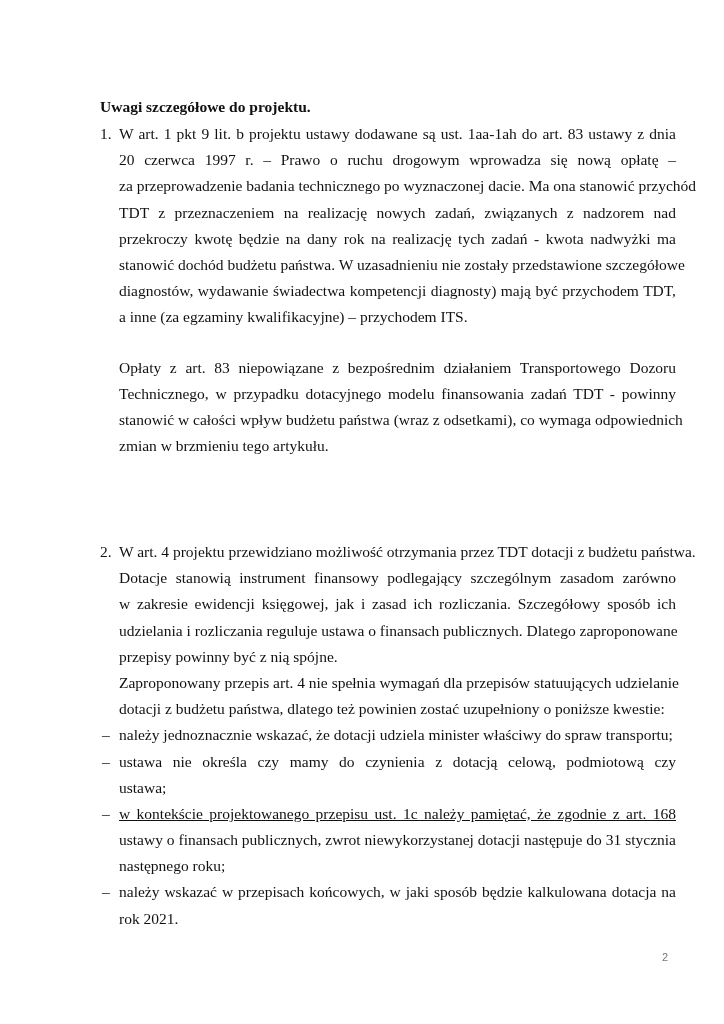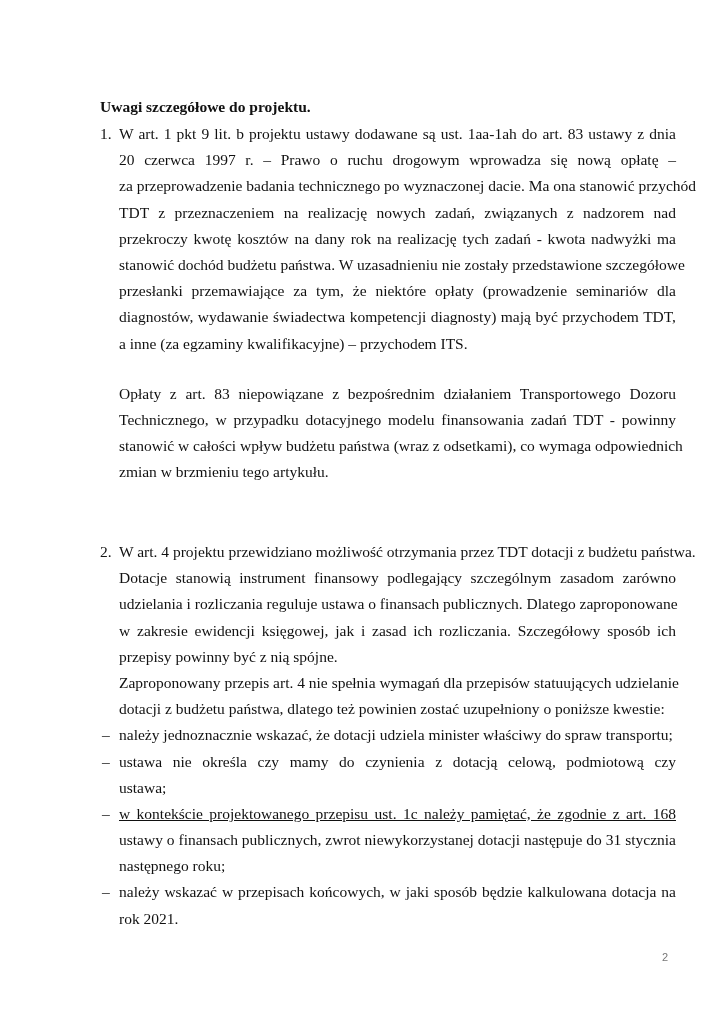--- a/index.html
+++ b/index.html
@@ -22,41 +22,40 @@
 
   <div class="heading">Uwagi szczegółowe do projektu.</div>
 
   <div class="block" style="top:121px;">
     <span class="num" style="top:0;line-height:26.2px;">1.</span>
     <div class="indent">
       <div class="line">W art. 1 pkt 9 lit. b projektu ustawy dodawane są ust. 1aa-1ah do art. 83 ustawy z dnia</div>
       <div class="line">20 czerwca 1997 r. – Prawo o ruchu drogowym wprowadza się nową opłatę –</div>
       <div class="line">za przeprowadzenie badania technicznego po wyznaczonej dacie. Ma ona stanowić przychód</div>
       <div class="line">TDT z przeznaczeniem na realizację nowych zadań, związanych z nadzorem nad</div>
-      <div class="line">przekroczy kwotę kosztów na dany rok na realizację tych zadań - kwota nadwyżki ma</div>
+      <div class="line">przekroczy kwotę będzie na dany rok na realizację tych zadań - kwota nadwyżki ma</div>
       <div class="line">stanowić dochód budżetu państwa. W uzasadnieniu nie zostały przedstawione szczegółowe</div>
-      <div class="line">przesłanki przemawiające za tym, że niektóre opłaty (prowadzenie seminariów dla</div>
       <div class="line">diagnostów, wydawanie świadectwa kompetencji diagnosty) mają być przychodem TDT,</div>
       <div class="line last">a inne (za egzaminy kwalifikacyjne) – przychodem ITS.</div>
     </div>
     <div class="indent" style="margin-top:24px;">
       <div class="line">Opłaty z art. 83 niepowiązane z bezpośrednim działaniem Transportowego Dozoru</div>
       <div class="line">Technicznego, w przypadku dotacyjnego modelu finansowania zadań TDT - powinny</div>
       <div class="line">stanowić w całości wpływ budżetu państwa (wraz z odsetkami), co wymaga odpowiednich</div>
       <div class="line last">zmian w brzmieniu tego artykułu.</div>
     </div>
   </div>
 
   <div class="block" style="top:539px;">
     <span class="num" style="top:0;line-height:26.2px;">2.</span>
     <div class="indent">
       <div class="line">W art. 4 projektu przewidziano możliwość otrzymania przez TDT dotacji z budżetu państwa.</div>
       <div class="line">Dotacje stanowią instrument finansowy podlegający szczególnym zasadom zarówno</div>
+      <div class="line">w zakresie ewidencji księgowej, jak i zasad ich rozliczania. Szczegółowy sposób ich</div>
       <div class="line">udzielania i rozliczania reguluje ustawa o finansach publicznych. Dlatego zaproponowane</div>
-      <div class="line">w zakresie ewidencji księgowej, jak i zasad ich rozliczania. Szczegółowy sposób ich</div>
       <div class="line last">przepisy powinny być z nią spójne.</div>
     </div>
     <div class="indent">
       <div class="line">Zaproponowany przepis art. 4 nie spełnia wymagań dla przepisów statuujących udzielanie</div>
       <div class="line last">dotacji z budżetu państwa, dlatego też powinien zostać uzupełniony o poniższe kwestie:</div>
     </div>
 
     <div style="position:relative;">
       <div style="position:relative;">
         <span class="dash" style="left:2px;line-height:26.2px;">–</span>

